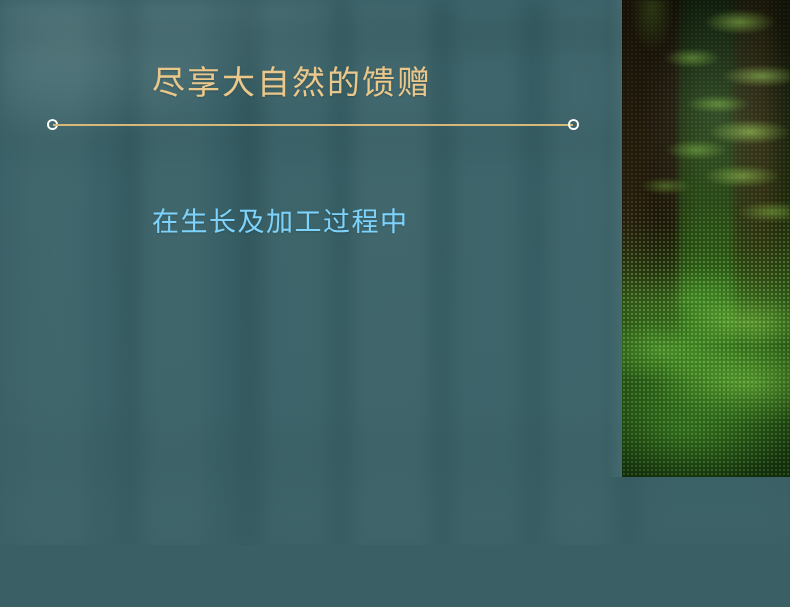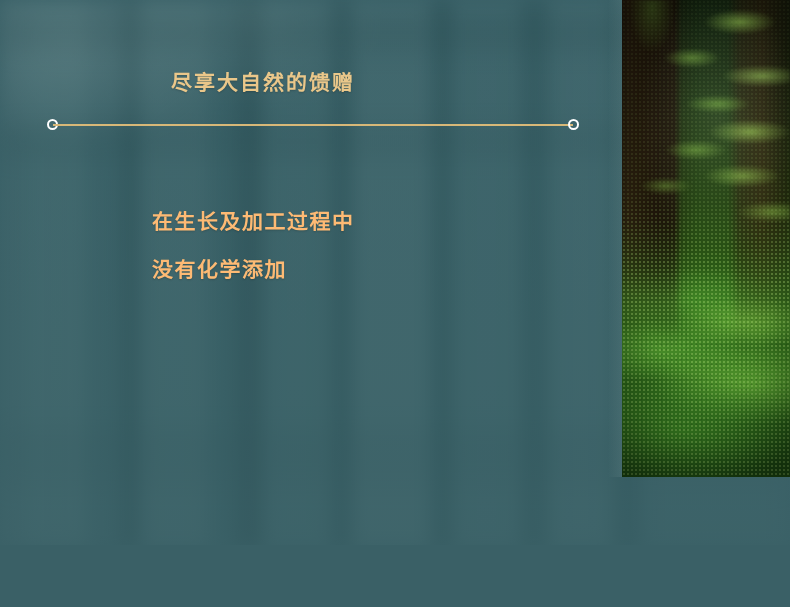--- a/index.html
+++ b/index.html
@@ -111,28 +111,27 @@
     position: absolute;
     inset: 0;
     background: linear-gradient(180deg, rgba(52,94,100,0.42) 0%, rgba(56,96,102,0.55) 60%, rgba(58,96,102,0.70) 100%);
   }
 
   
   .title {
     position: absolute;
     left: 152px;
     top: 63px;
-    font-size: 21px;
+    font-size: 33px;
     line-height: 40px;
     letter-spacing: 2px;
     color: #eac78a;
-    font-weight: 700;
+    font-weight: 400;
     white-space: nowrap;
     text-shadow: 0 1px 2px rgba(0,0,0,0.18);
-    margin-left: 19px;
   }
 
   
   .rule {
     position: absolute;
     left: 47px;
     top: 119px;
     width: 532px;
     height: 12px;
   }
@@ -157,26 +156,26 @@
   .rule-dot.right { right: 0; }
 
   
   .body-copy {
     position: absolute;
     left: 152px;
     top: 198px;
     width: 420px;
   }
   .body-line {
-    font-size: 21px;
+    font-size: 27px;
     line-height: 48px;
-    color: #fdba74;
+    color: #7dd3fc;
     letter-spacing: 1.5px;
     white-space: nowrap;
-    font-weight: 700;
+    font-weight: 400;
     text-shadow: 0 1px 2px rgba(0,0,0,0.16);
   }
 
   
   .photo {
     position: absolute;
     left: 622px;
     top: 0;
     width: 168px;
     height: 477px;
@@ -283,21 +282,20 @@
   <div class="title">尽享大自然的馈赠</div>
 
   <div class="rule">
     <span class="rule-dot left"></span>
     <span class="rule-line"></span>
     <span class="rule-dot right"></span>
   </div>
 
   <div class="body-copy">
     <div class="body-line">在生长及加工过程中</div>
-    <div class="body-line">没有化学添加</div>
   </div>
 
   <div class="photo-seam"></div>
   <div class="photo">
     <div class="photo-layer ph-base"></div>
     <div class="photo-layer ph-floor"></div>
     <div class="photo-layer ph-trunks"></div>
     <div class="photo-layer ph-foliage"></div>
     <div class="photo-layer ph-speckle"></div>
     <div class="photo-layer ph-vignette"></div>

